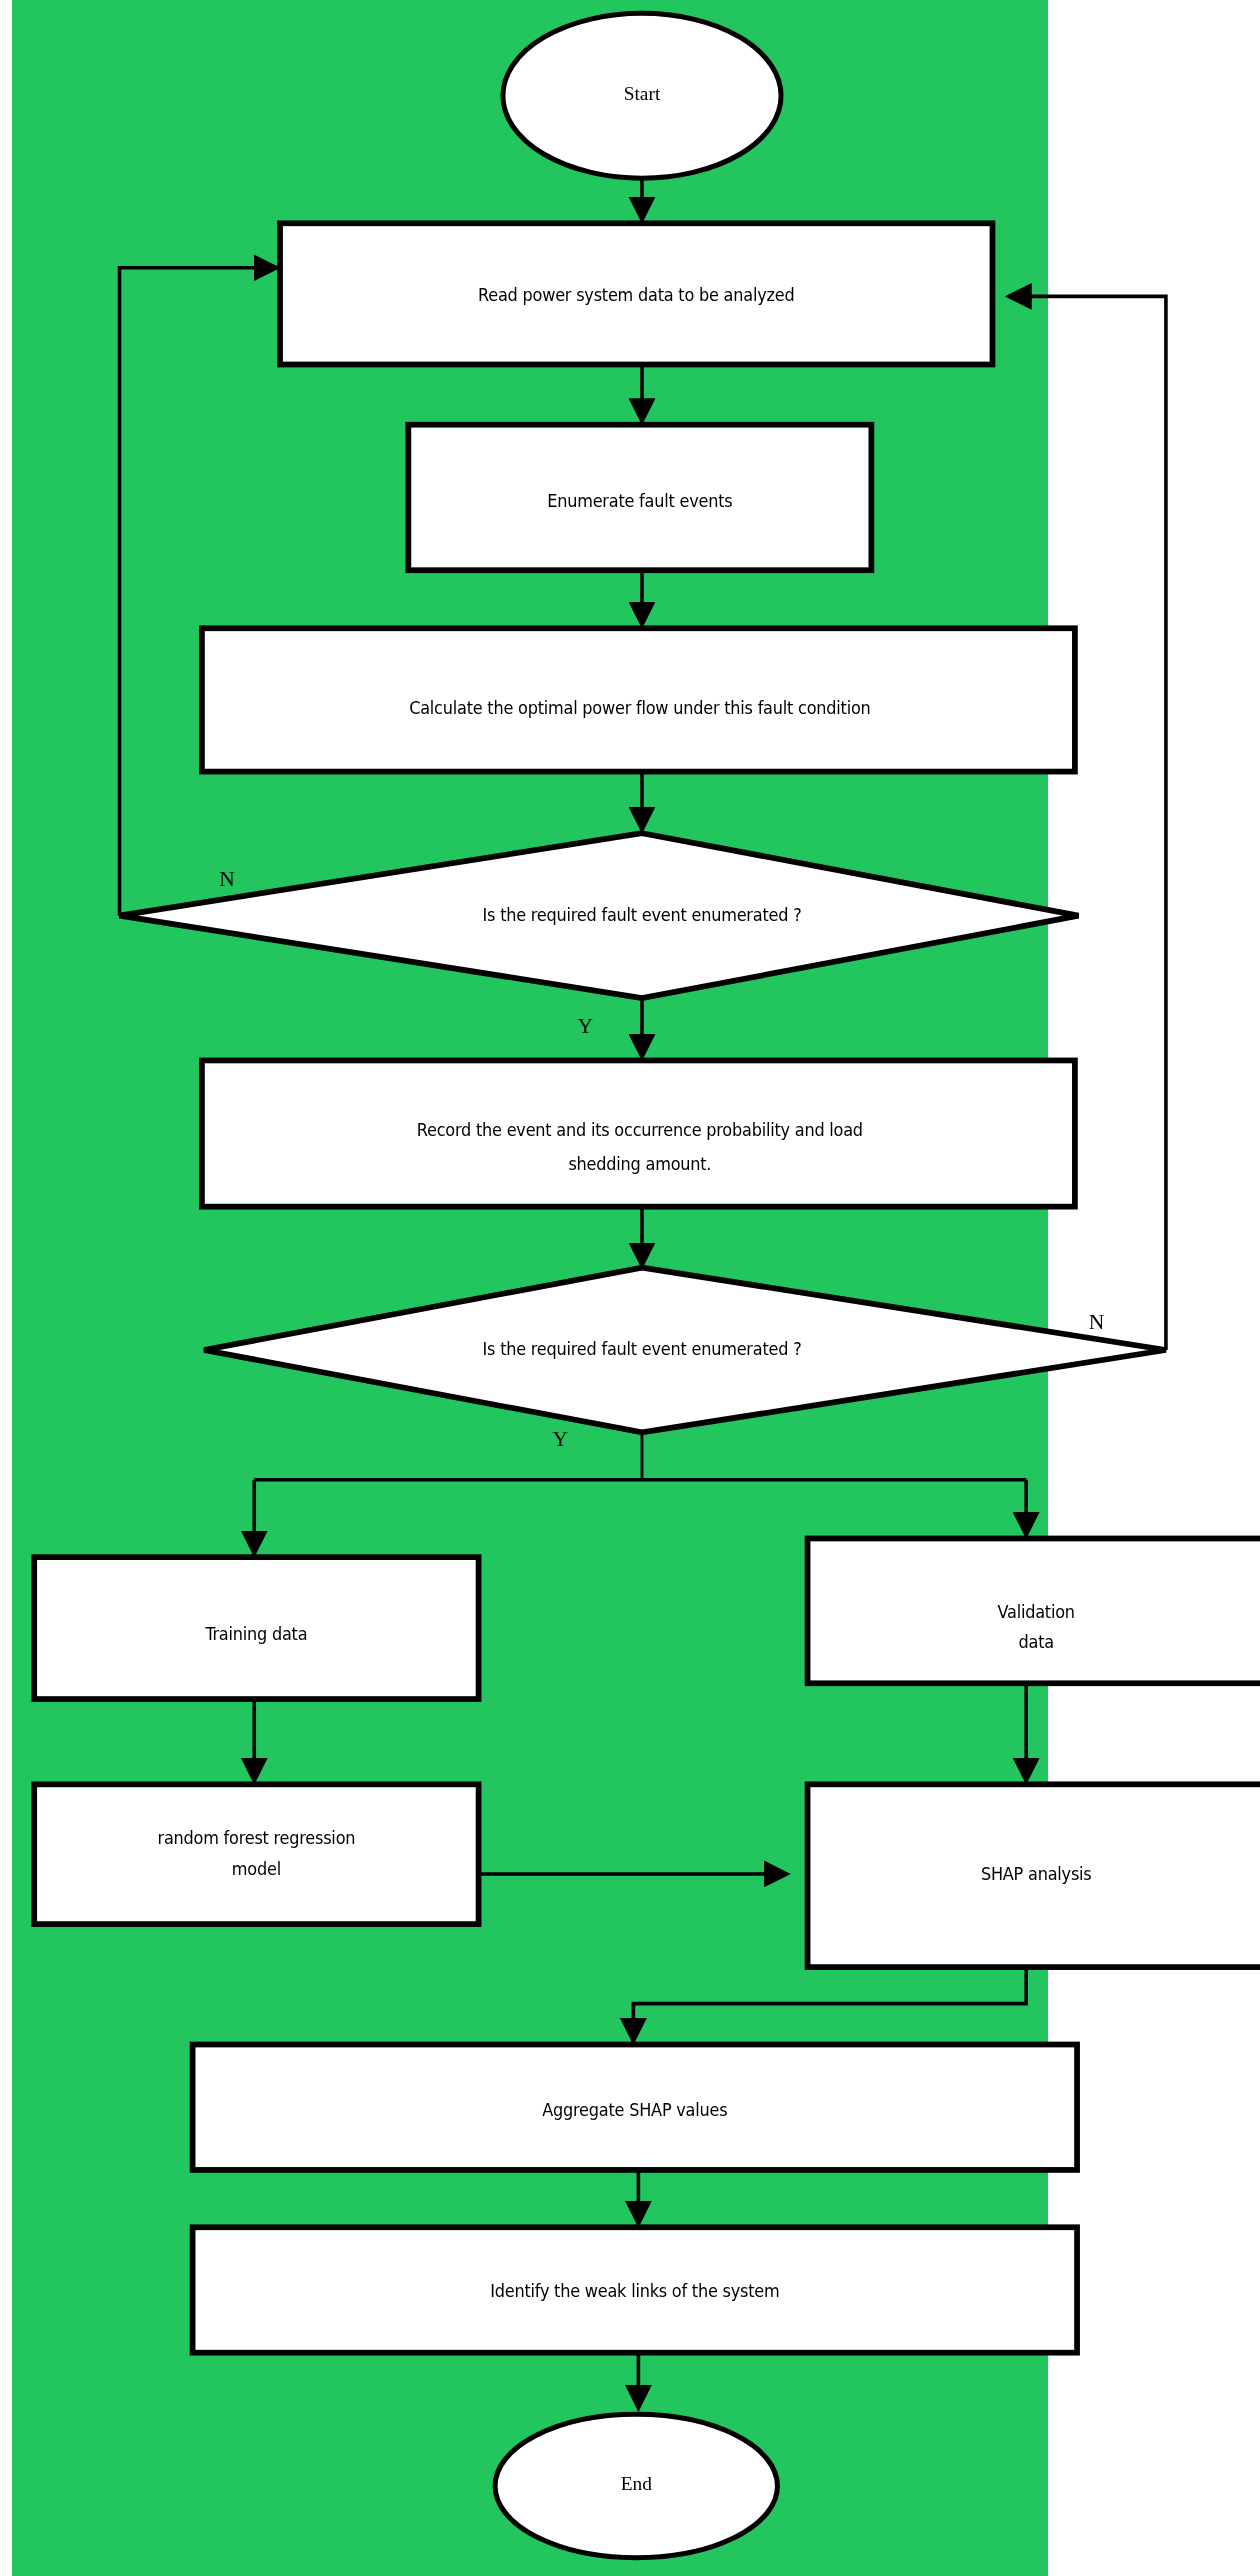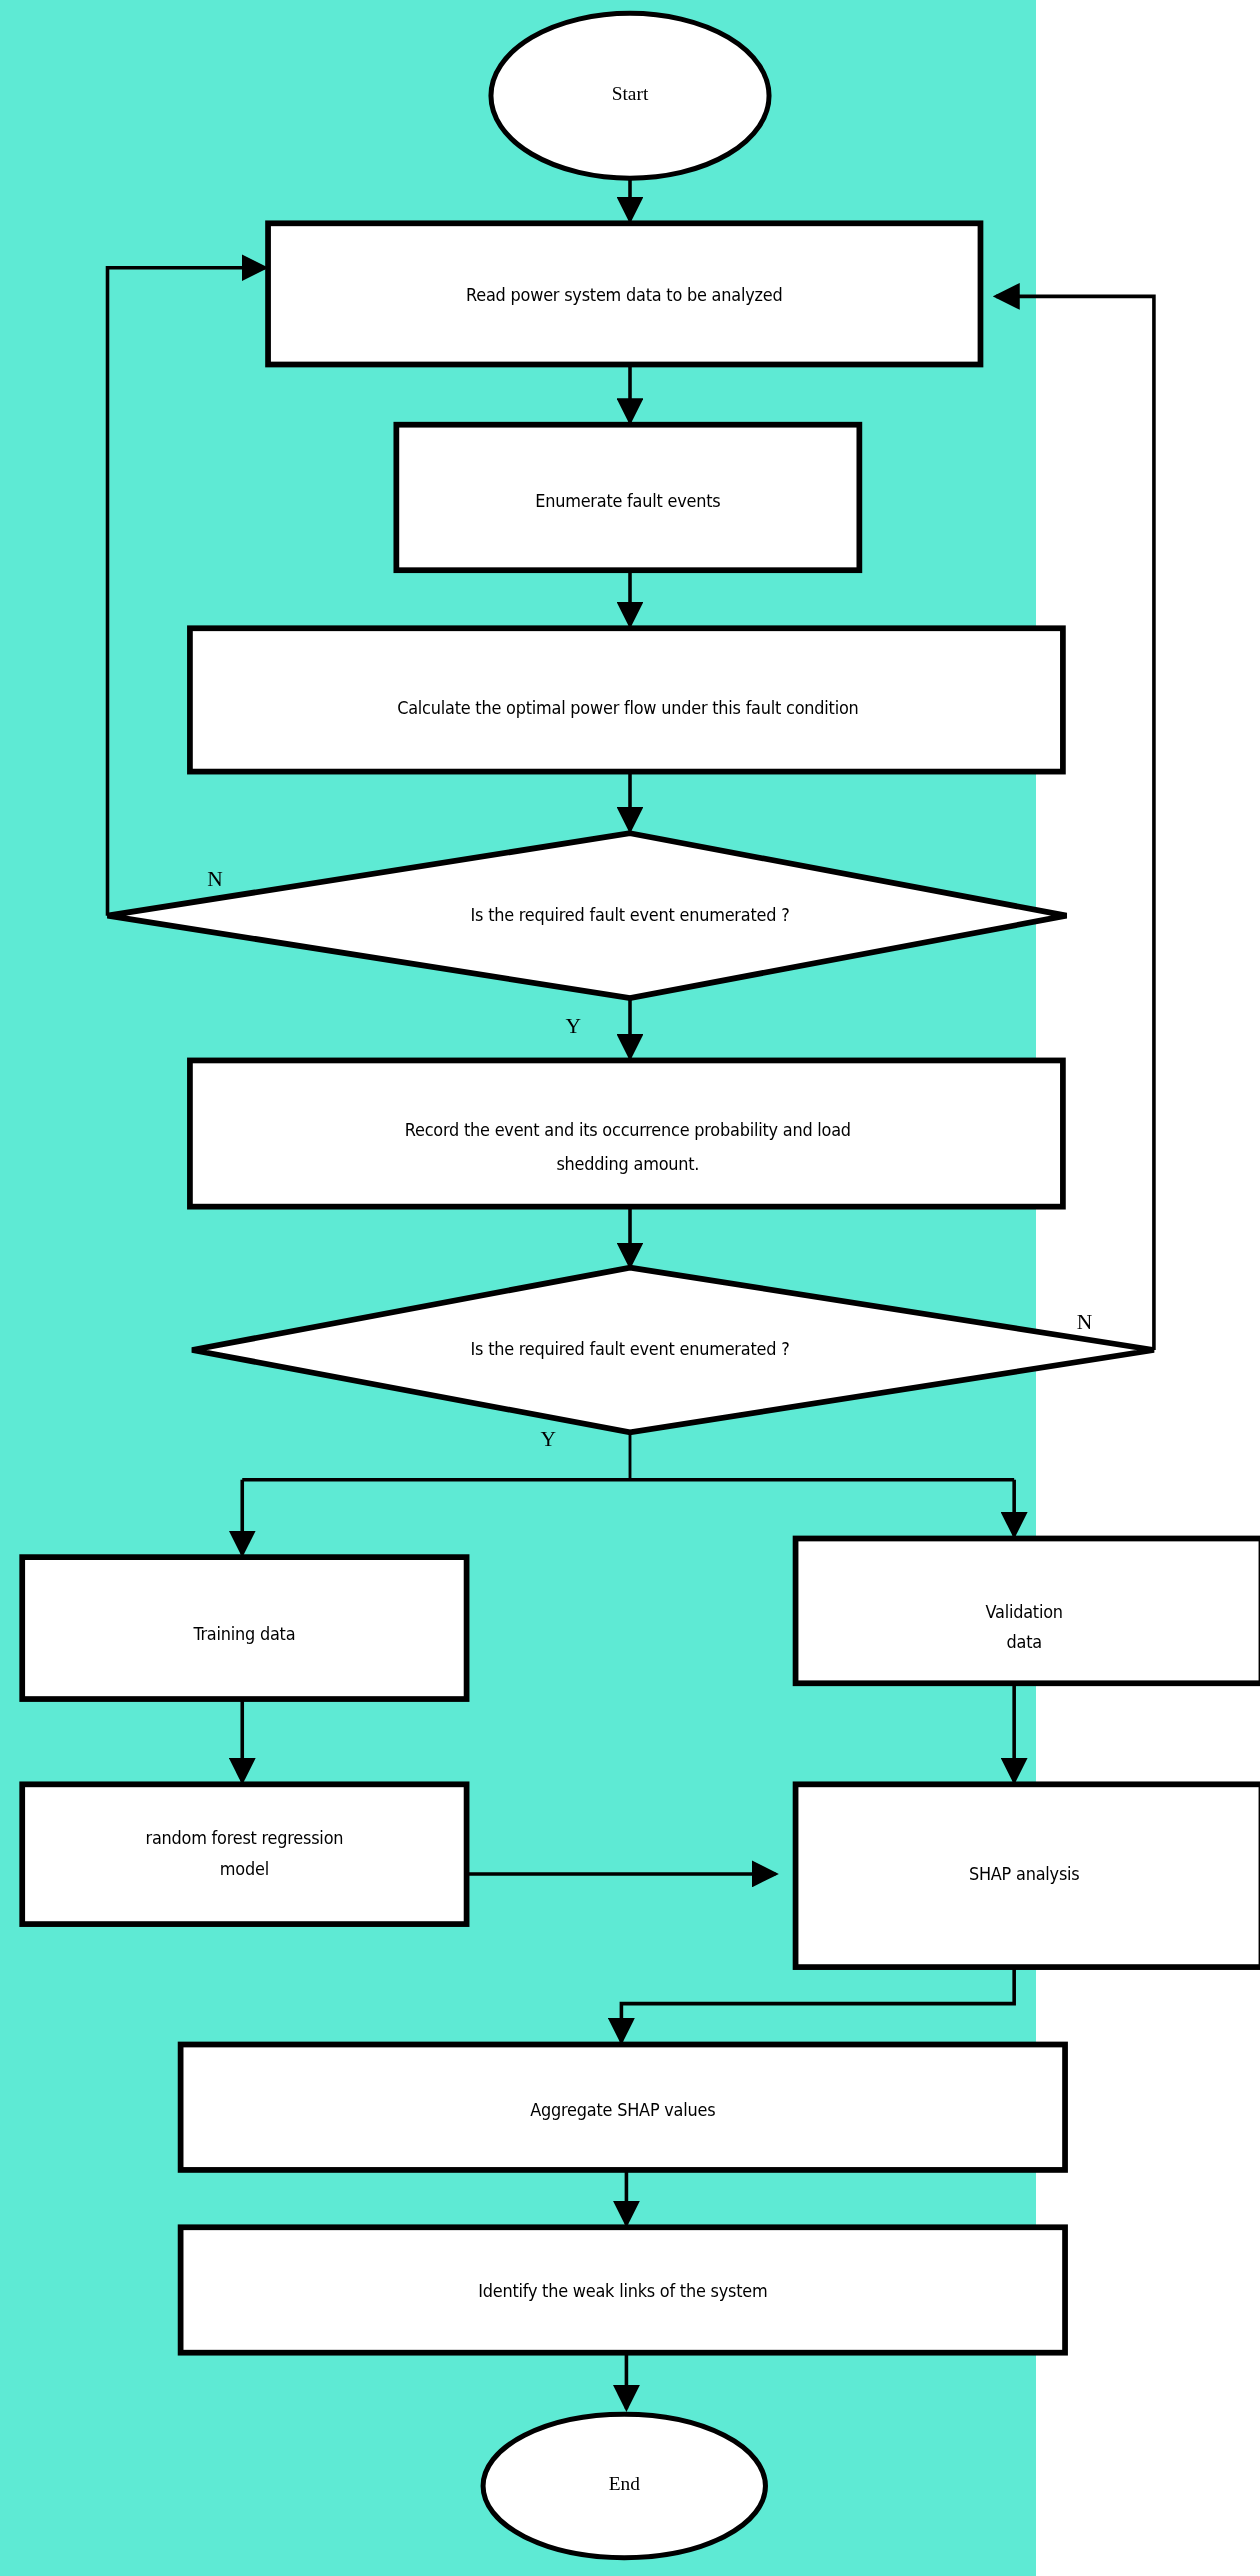--- a/index.html
+++ b/index.html
@@ -1,16 +1,16 @@
 <!DOCTYPE html>
 <html style="font-size:11.5px"><head>
 <meta charset="utf-8">
 <style>
   html,body{margin:0;padding:0;background:#ffffff;}
-  #page{position:relative;width:1036px;height:2576px;background:#5eead4;}
+  #page{position:relative;width:1036px;height:2576px;background:#22c55e;margin-left:12px;}
   svg#flow{display:block;width:1260px;height:2576px;}
   .shape{fill:#ffffff;stroke:#000000;}
   .conn{fill:none;stroke:#000000;stroke-width:5;}
   .conn-thin{fill:none;stroke:#000000;stroke-width:4;}
   .node-label{font-family:"DejaVu Sans Condensed","Liberation Sans",sans-serif;
     font-size:25px;fill:#000000;text-anchor:middle;dominant-baseline:middle;
     letter-spacing:-0.3px;}
   .term-label{font-family:"Liberation Serif","DejaVu Serif",serif;
     font-size:27px;fill:#000000;text-anchor:middle;dominant-baseline:middle;}
   .branch-label{font-family:"Liberation Serif","DejaVu Serif",serif;

